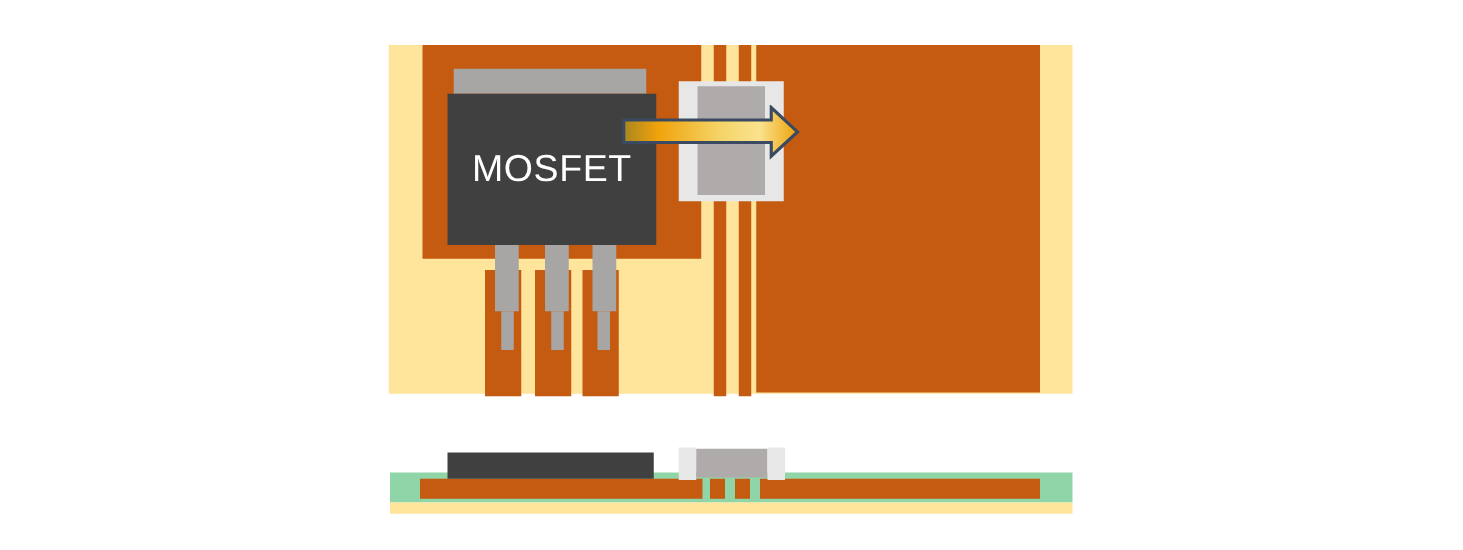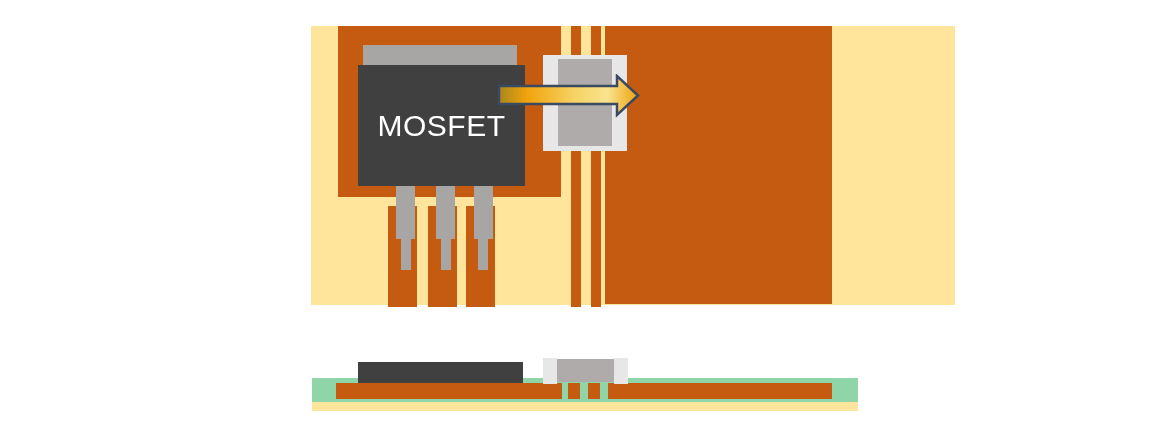--- a/index.html
+++ b/index.html
@@ -14,21 +14,21 @@
   .laminate{background:var(--laminate-green,#8FD5A7);}
   .mosfet-label{width:100%;height:100%;display:flex;align-items:center;justify-content:center;
     color:var(--label-text,#FFFFFF);font-size:30px;letter-spacing:0.5px;line-height:1;}
   .arrow-svg polygon{stroke:var(--arrow-outline,#394A62);stroke-width:2.5;stroke-linejoin:miter;}
 </style>
 </head>
 <body>
 
 <div class="canvas">
 
-  <div class="abs board" style="left:311px;top:26px;width:644px;height:279px;">
+  <div class="abs board" style="left:311px;top:36px;width:547px;height:279px;">
 
     <div class="abs copper" style="left:27px;top:0;width:223px;height:171px;"></div>
 
     <div class="abs copper" style="left:260px;top:0;width:10px;height:281px;"></div>
     <div class="abs copper" style="left:280px;top:0;width:10px;height:281px;"></div>
 
     <div class="abs copper" style="left:294px;top:0;width:227px;height:278px;"></div>
 
     <div class="abs copper" style="left:77px;top:180px;width:29px;height:101px;"></div>
     <div class="abs copper" style="left:117px;top:180px;width:29px;height:101px;"></div>

